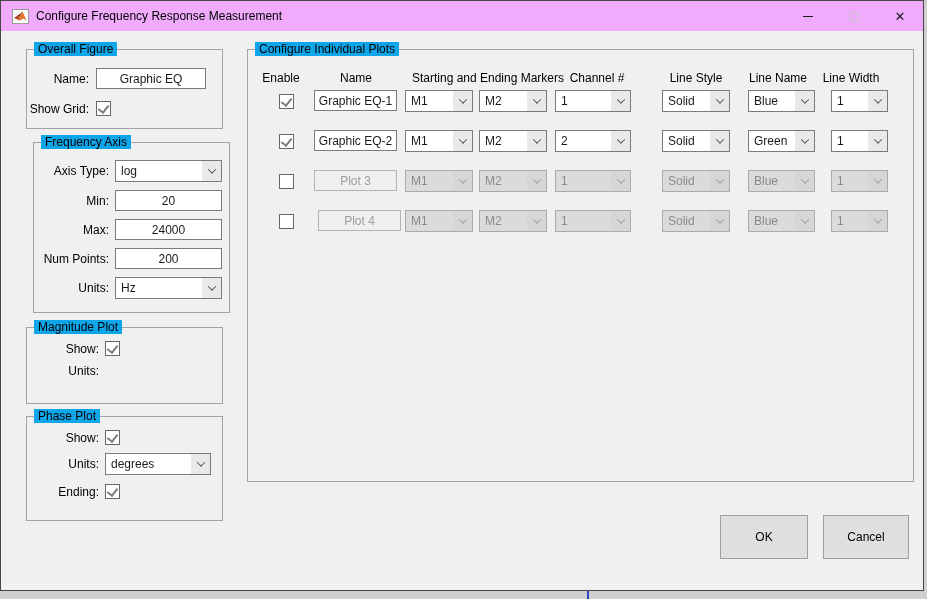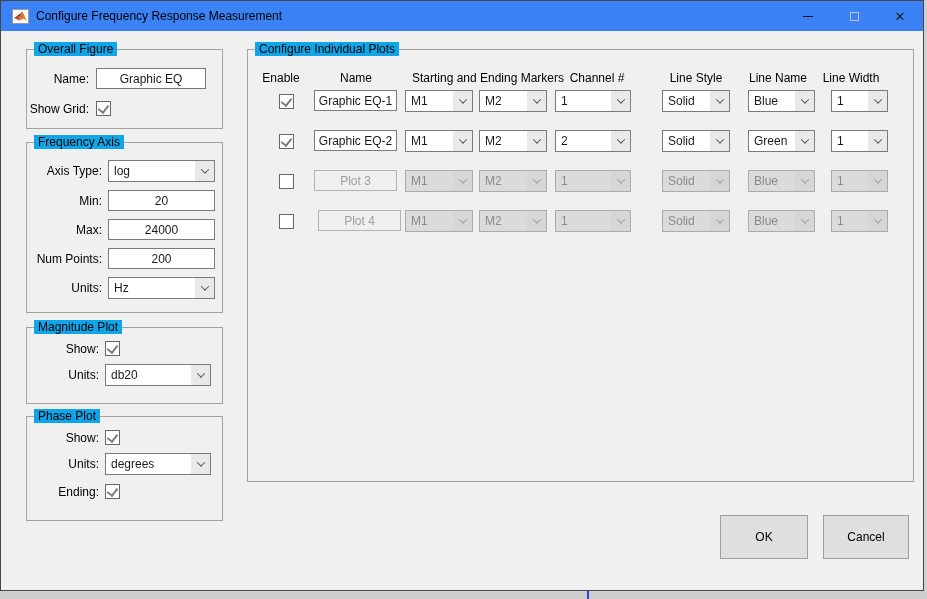--- a/index.html
+++ b/index.html
@@ -9,21 +9,21 @@
     font-size:12px; color:#1a1a1a;
     background:#cfcfcf; position:relative; overflow:hidden;
   }
   .window {
     position:absolute; left:0; top:0; width:924px; height:591px;
     background:#f0f0f0; border:1px solid #464646;
   }
   
   .titlebar {
     position:absolute; left:0; top:0; right:0; height:30px;
-    background:#3b82f6; display:flex; align-items:center;
+    background:#f0abfc; display:flex; align-items:center;
   }
   .app-icon {
     width:17px; height:15px; margin-left:11px;
     border:1px solid #9a9a9a; background:#fbfbfb;
     display:inline-flex; align-items:center; justify-content:center;
   }
   .titlebar .title { margin-left:7px; font-size:12px; color:#000; }
   .win-controls { margin-left:auto; display:flex; height:100%; }
   .win-btn {
     width:46px; height:100%; display:flex; align-items:center; justify-content:center;
@@ -122,21 +122,21 @@
     <div class="frow" style="margin:18px 0 0 0;">
       <span class="lbl" style="width:62px;">Name:</span>
       <input class="tbox" style="width: 110px; margin-left: 7px;" value="Graphic EQ">
     </div>
     <div class="frow" style="margin:12px 0 0 0;">
       <span class="lbl" style="width:62px;">Show Grid:</span>
       <span class="checkbox checked" style="margin-left:7px;"></span>
     </div>
   </div>
 
-  <div class="groupbox" style="left:25px; top:141px; width:197px; height:171px;">
+  <div class="groupbox" style="left:32px; top:141px; width:197px; height:171px;">
     <span class="legend">Frequency Axis</span>
     <div class="frow" style="margin:17px 0 0 0;">
       <span class="lbl" style="width:75px;">Axis Type:</span>
       <div class="combo" style="width:107px; margin-left:6px;">
         <span class="combo-text">log</span>
         <span class="combo-btn">
             <i class="chev"></i>
           </span>
       </div>
     </div>
@@ -164,26 +164,20 @@
   </div>
 
   <div class="groupbox" style="left:25px; top:326px; width:197px; height:77px;">
     <span class="legend">Magnitude Plot</span>
     <div class="frow" style="margin:13px 0 0 0;">
       <span class="lbl" style="width:72px;">Show:</span>
       <span class="checkbox checked" style="margin-left:6px;"></span>
     </div>
     <div class="frow" style="margin:8px 0 0 0;">
       <span class="lbl" style="width:72px;">Units:</span>
-      <div class="combo" style="width:106px; margin-left:6px;">
-        <span class="combo-text">db20</span>
-        <span class="combo-btn">
-            <i class="chev"></i>
-          </span>
-      </div>
     </div>
   </div>
 
   <div class="groupbox" style="left:25px; top:415px; width:197px; height:105px;">
     <span class="legend">Phase Plot</span>
     <div class="frow" style="margin:13px 0 0 0;">
       <span class="lbl" style="width:72px;">Show:</span>
       <span class="checkbox checked" style="margin-left:6px;"></span>
     </div>
     <div class="frow" style="margin:8px 0 0 0;">

